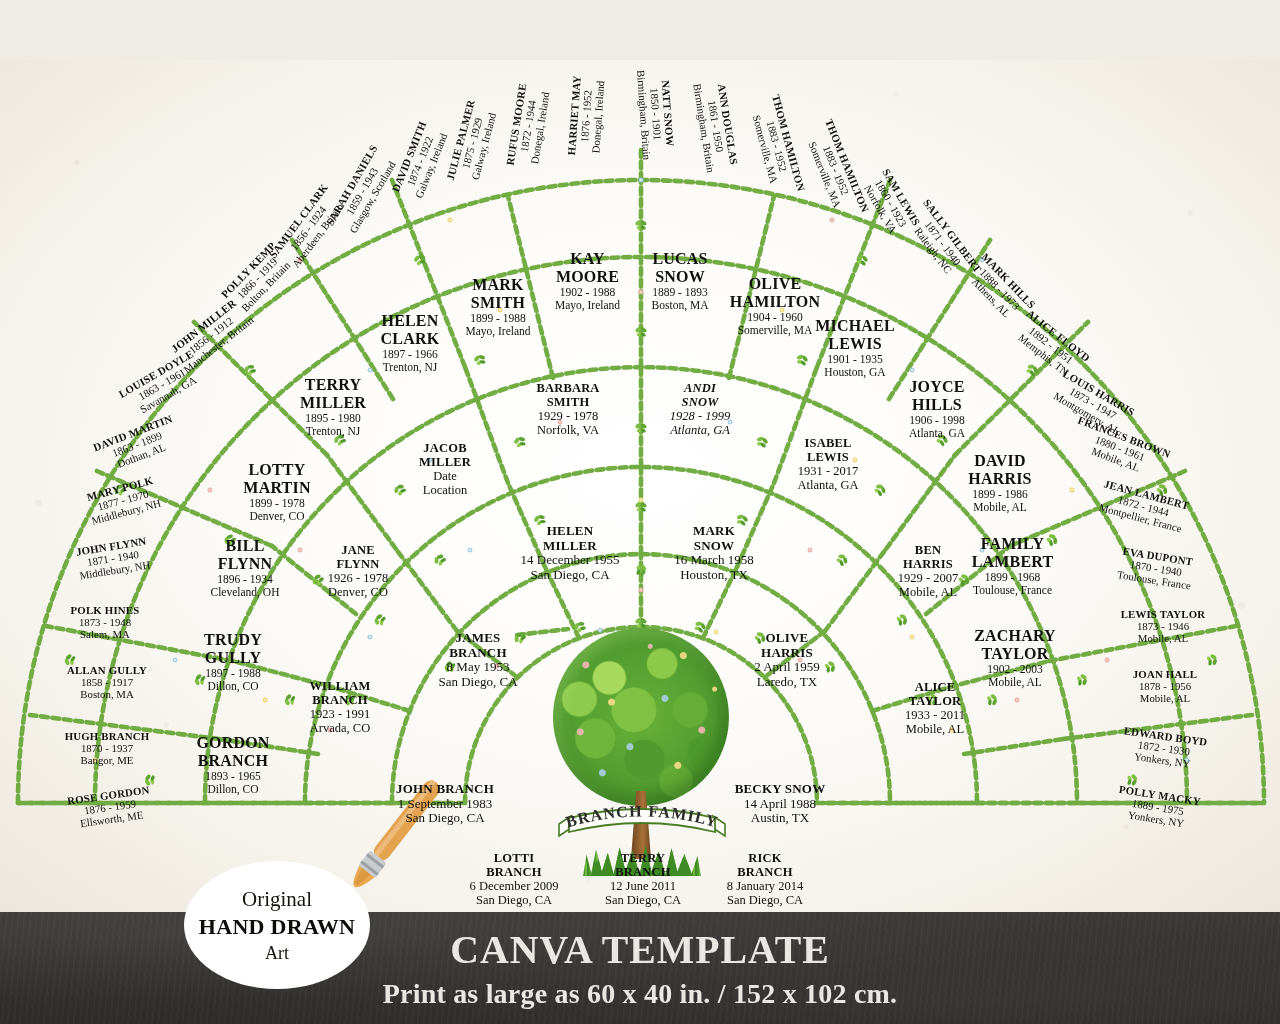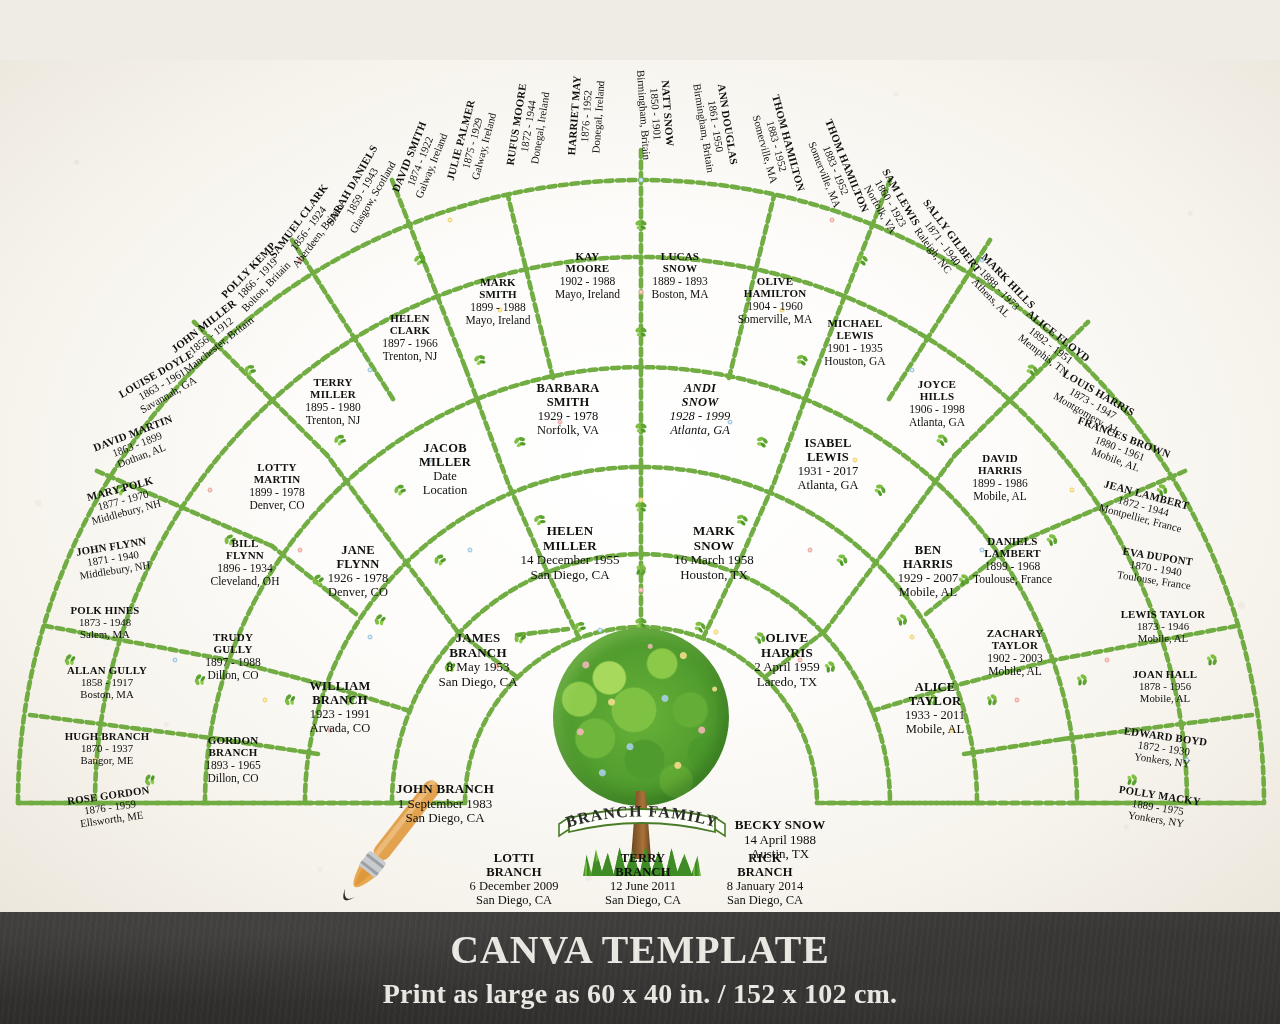--- a/index.html
+++ b/index.html
@@ -91,21 +91,21 @@
   .cell .dt, .cell .pl { display:block; font-weight: normal; }
 
   
   .g1 { font-size: 12.5px; }              
   .g1 .nm { font-size: 12.5px; }
   .g2 { font-size: 13px; }
   .g2 .nm { font-size: 13px; }
   .g3 { font-size: 12.5px; }
   .g3 .nm { font-size: 12.5px; }
   .g4 { font-size: 11.5px; }
-  .g4 .nm { font-size: 11px; }
+  .g4 .nm { font-size: 16px; }
   .g5 { font-size: 10.8px; }
   .g5 .nm { font-size: 10.8px; }
 
   
   #tree-wrap { position:absolute; left: 531px; top: 568px; width: 220px; height: 300px; }
   #tree-canopy {
     position:absolute; left: 22px; top: 0px; width: 176px; height: 178px;
     border-radius: 50%;
     background:
       radial-gradient(circle at 32% 28%, #a6d95c 0 9%, transparent 10%),
@@ -452,21 +452,21 @@
       <span class="nm">BRANCH</span>
       <span class="dt">8 January 2014</span>
       <span class="pl">San Diego, CA</span>
     </div>
 
     <div class="cell g2" style="left:375px;top:722px;width:140px;">
       <span class="nm">JOHN BRANCH</span>
       <span class="dt">1 September 1983</span>
       <span class="pl">San Diego, CA</span>
     </div>
-    <div class="cell g2" style="left:710px;top:722px;width:140px;margin-top:36px;">
+    <div class="cell g2" style="left:710px;top:722px;width:140px;">
       <span class="nm">BECKY SNOW</span>
       <span class="dt">14 April 1988</span>
       <span class="pl">Austin, TX</span>
     </div>
 
     <div class="cell g2" style="left:418px;top:571px;width:120px;">
       <span class="nm">JAMES</span>
       <span class="nm">BRANCH</span>
       <span class="dt">8 May 1953</span>
       <span class="pl">San Diego, CA</span>
@@ -611,21 +611,21 @@
       <span class="dt">1906 - 1998</span>
       <span class="pl">Atlanta, GA</span>
     </div>
     <div class="cell g4" style="left:945px;top:392px;width:110px;">
       <span class="nm">DAVID</span>
       <span class="nm">HARRIS</span>
       <span class="dt">1899 - 1986</span>
       <span class="pl">Mobile, AL</span>
     </div>
     <div class="cell g4" style="left:955px;top:475px;width:115px;">
-      <span class="nm">DANIELS</span>
+      <span class="nm">FAMILY</span>
       <span class="nm">LAMBERT</span>
       <span class="dt">1899 - 1968</span>
       <span class="pl">Toulouse, France</span>
     </div>
     <div class="cell g4" style="left:960px;top:567px;width:110px;">
       <span class="nm">ZACHARY</span>
       <span class="nm">TAYLOR</span>
       <span class="dt">1902 - 2003</span>
       <span class="pl">Mobile, AL</span>
     </div>
@@ -792,14 +792,19 @@
       <span class="pl">Yonkers, NY</span>
     </div>
 
   </div>
 
   <div id="footer-band">
     <div id="footer-line1">CANVA TEMPLATE</div>
     <div id="footer-line2">Print as large as 60 x 40 in. / 152 x 102 cm.</div>
   </div>
 
+  <div id="badge">
+    <div class="b1">Original</div>
+    <div class="b2">HAND DRAWN</div>
+    <div class="b3">Art</div>
+  </div>
 
 </div>
 
 </body></html>

